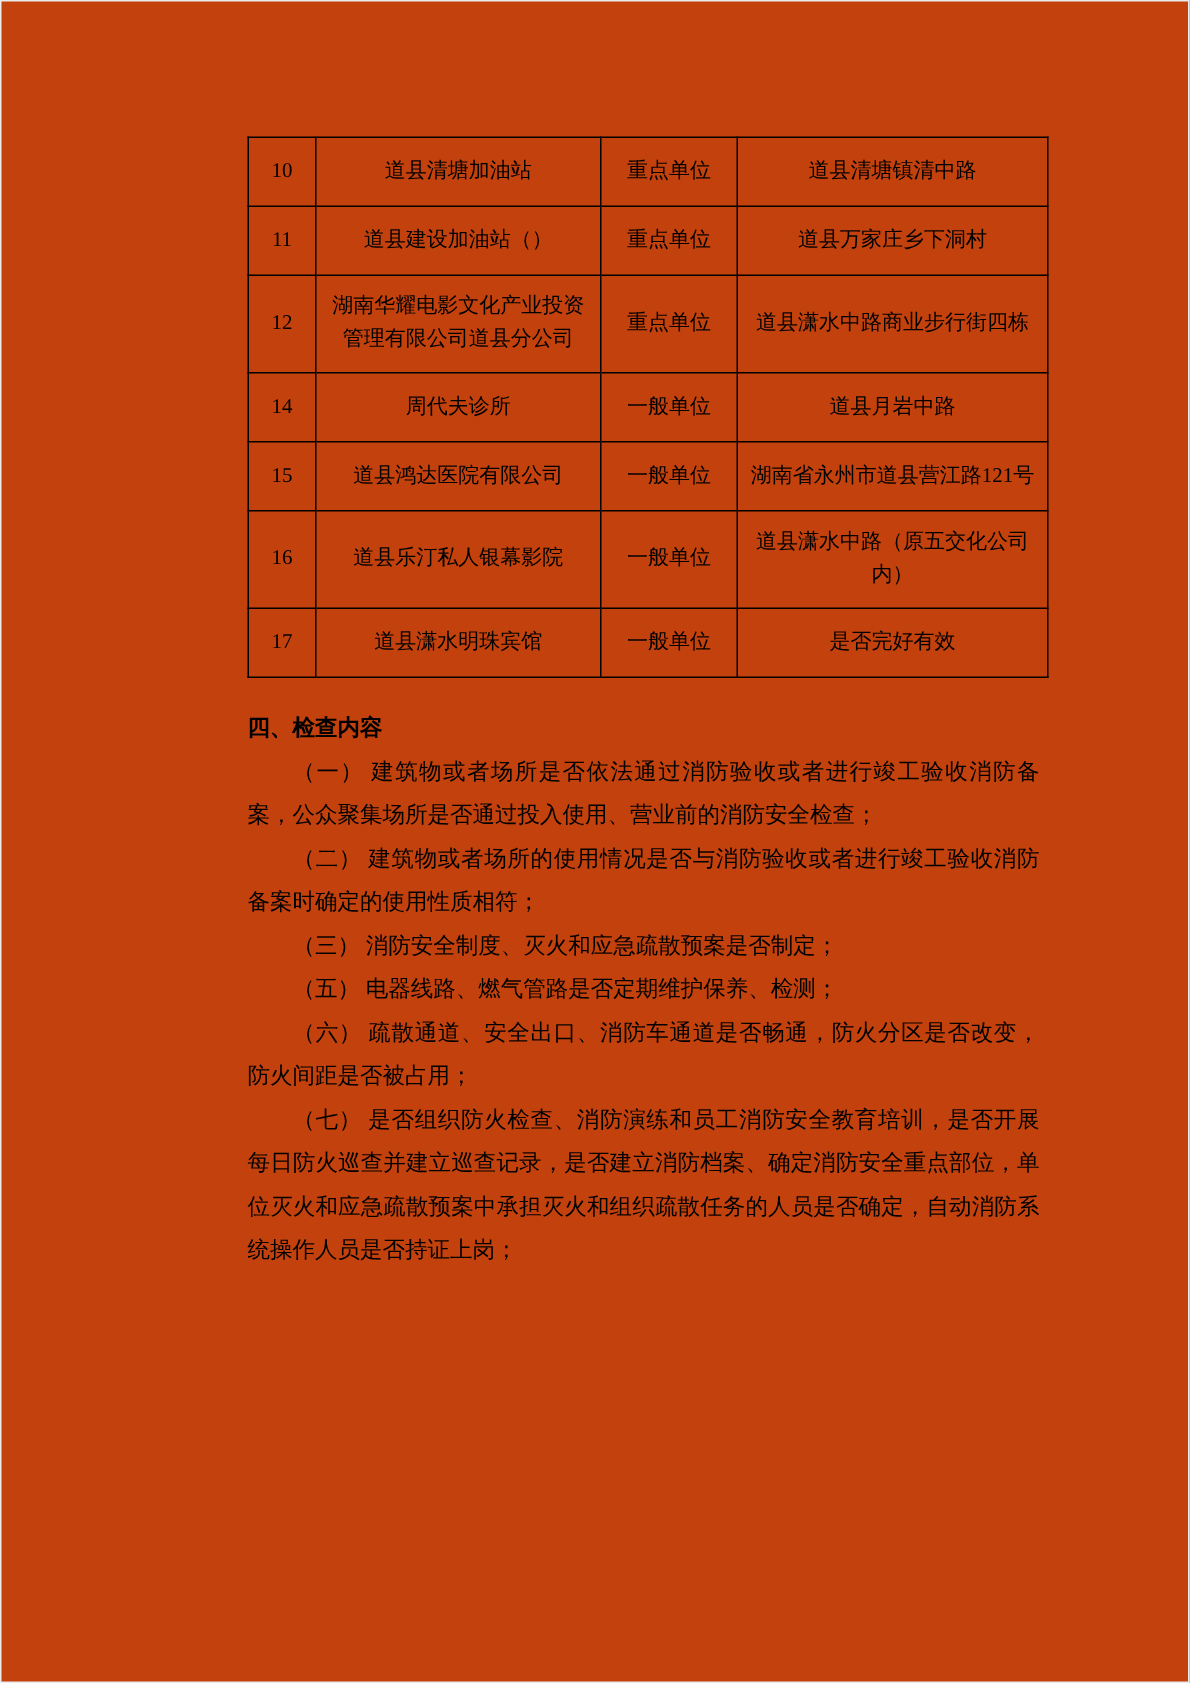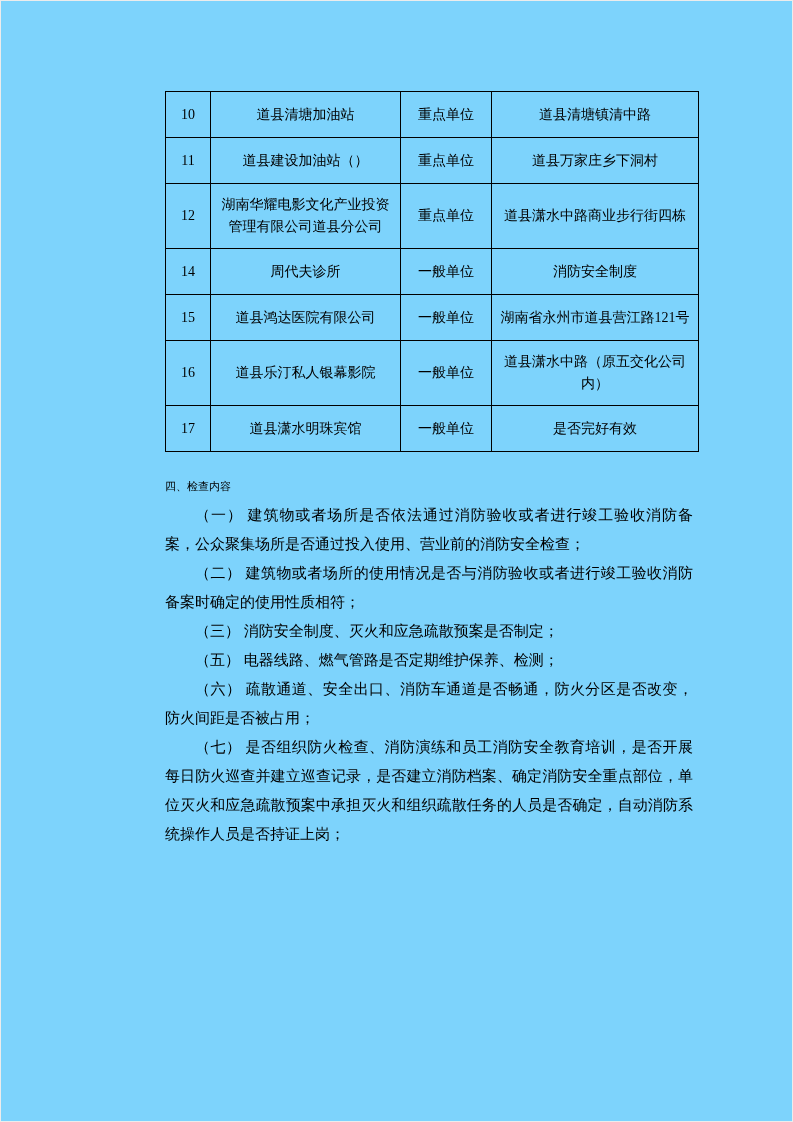--- a/index.html
+++ b/index.html
@@ -8,21 +8,21 @@
     width: 793px;
     height: 1122px;
     position: relative;
     font-family: "Liberation Serif", "DejaVu Serif", serif;
     color: #000000;
     overflow: hidden;
   }
   .page {
     position: absolute;
     inset: 0;
-    background: #7dd3fc;
+    background: #c2410c;
     border: 1px solid #ececec;
   }
   .content {
     position: absolute;
     left: 164px;
     top: 90px;
     width: 532px;
   }
   table.units {
     border-collapse: collapse;
@@ -45,22 +45,22 @@
   .c-addr { width: 207px; }
 
   .body-text {
     margin-top: 20px;
     width: 528px;
     font-size: 15px;
     line-height: 29px;
     text-align: justify;
   }
   .section-heading {
-    font-weight: normal;
-    font-size: 11px;
+    font-weight: bold;
+    font-size: 15px;
     line-height: 29px;
     margin-bottom: 0;
   }
   .body-text p {
     text-indent: 2em;
     word-break: break-all;
   }
 </style>
 </head>
 <body>
@@ -91,21 +91,21 @@
         <tr>
           <td class="c-no">12</td>
           <td class="c-name">湖南华耀电影文化产业投资管理有限公司道县分公司</td>
           <td class="c-cat">重点单位</td>
           <td class="c-addr">道县潇水中路商业步行街四栋</td>
         </tr>
         <tr>
           <td class="c-no">14</td>
           <td class="c-name">周代夫诊所</td>
           <td class="c-cat">一般单位</td>
-          <td class="c-addr">消防安全制度</td>
+          <td class="c-addr">道县月岩中路</td>
         </tr>
         <tr>
           <td class="c-no">15</td>
           <td class="c-name">道县鸿达医院有限公司</td>
           <td class="c-cat">一般单位</td>
           <td class="c-addr">湖南省永州市道县营江路121号</td>
         </tr>
         <tr>
           <td class="c-no">16</td>
           <td class="c-name">道县乐汀私人银幕影院</td>

